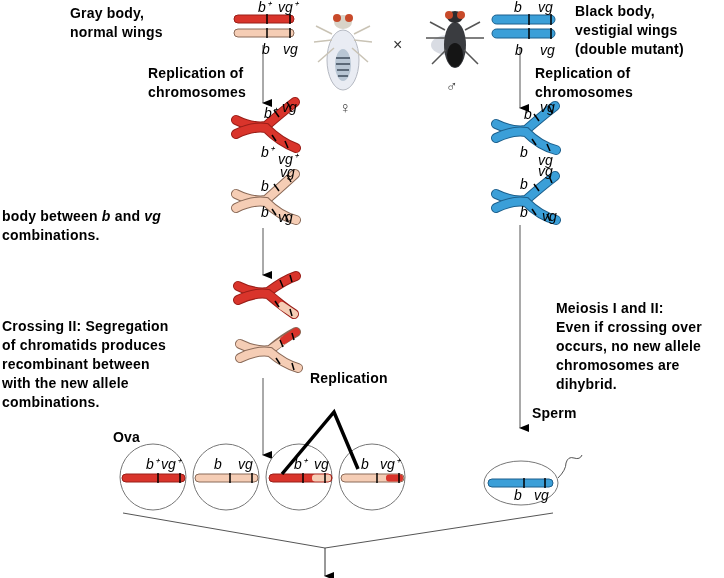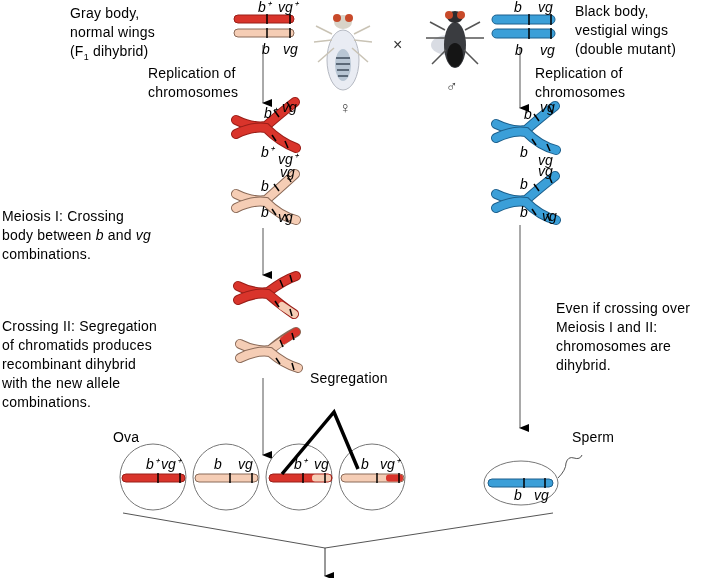--- a/index.html
+++ b/index.html
@@ -1,17 +1,17 @@
 <!DOCTYPE html>
 <html><head>
 <meta charset="utf-8">
 <style>
   html,body{margin:0;padding:0;background:#fff;}
   body{width:724px;height:578px;position:relative;overflow:hidden;font-family:"Liberation Sans",sans-serif;}
-  .lbl{position:absolute;font-weight:normal;font-size:14px;line-height:19px;color:#000;white-space:nowrap;letter-spacing:0.2px;}
+  .lbl{position:absolute;font-weight:bold;font-size:14px;line-height:19px;color:#000;white-space:nowrap;letter-spacing:0.2px;}
   .al{position:absolute;font-style:italic;font-size:14px;color:#000;font-family:"Liberation Sans",sans-serif;white-space:nowrap;line-height:14px;}
   svg{position:absolute;left:0;top:0;}
 </style>
 </head>
 <body>
 
 <svg width="724" height="578">
   <defs>
     <marker id="ah" markerWidth="8" markerHeight="10" refX="4" refY="9" orient="auto" markerUnits="userSpaceOnUse">
       <path d="M0,0 L8,0 L4,10 Z" fill="#000"></path>
@@ -166,21 +166,20 @@
     <path d="M558,478 Q566,470 566,463 Q568,456 574,458 Q580,460 582,455" stroke="#555" stroke-width="1" fill="none"></path>
   </g>
 
   <path d="M123,513 L325,548 L553,513" stroke="#555" stroke-width="1" fill="none"></path>
   <line x1="325" y1="548" x2="325" y2="576" stroke="#333" stroke-width="1" marker-end="url(#ah)"></line>
 </svg>
 
 <div class="lbl" style="left:70px;top:4px;">
   <div>Gray body,</div>
   <div>normal wings</div>
-  <div><span>(F</span><sub style="font-size:9px">1</sub><span> dihybrid)</span></div>
 </div>
 
 <div class="al" style="left:258px;top:0px;">b⁺</div>
 <div class="al" style="left:278px;top:0px;">vg⁺</div>
 <div class="al" style="left:262px;top:42px;">b</div>
 <div class="al" style="left:283px;top:42px;">vg</div>
 
 <div class="lbl" style="left:148px;top:64px;">
   <div>Replication of</div>
   <div>chromosomes</div>
@@ -218,46 +217,46 @@
 <div class="al" style="left:524px;top:107px;">b</div>
 <div class="al" style="left:540px;top:100px;">vg</div>
 <div class="al" style="left:520px;top:145px;">b</div>
 <div class="al" style="left:538px;top:153px;">vg</div>
 <div class="al" style="left:538px;top:164px;">vg</div>
 <div class="al" style="left:520px;top:177px;">b</div>
 <div class="al" style="left:520px;top:205px;">b</div>
 <div class="al" style="left:542px;top:209px;">vg</div>
 
 <div class="lbl" style="left:2px;top:207px;">
-  <div>Meiosis I: Crossing</div>
   <div><span>body between </span><i>b</i><span> and </span><i>vg</i></div>
   <div>combinations.</div>
 </div>
 
 <div class="lbl" style="left:2px;top:317px;">
   <div>Crossing II: Segregation</div>
   <div>of chromatids produces</div>
-  <div>recombinant dihybrid</div>
+  <div>recombinant between</div>
   <div>with the new allele</div>
   <div>combinations.</div>
 </div>
 
 <div class="lbl" style="left:556px;top:299px;">
+  <div>Meiosis I and II:</div>
   <div>Even if crossing over</div>
-  <div>Meiosis I and II:</div>
+  <div>occurs, no new allele</div>
   <div>chromosomes are</div>
   <div>dihybrid.</div>
 </div>
 
 <div class="lbl" style="left:310px;top:369px;">
-  <div>Segregation</div>
+  <div>Replication</div>
 </div>
 
 <div class="lbl" style="left:113px;top:428px;">Ova</div>
-<div class="lbl" style="left:532px;top:428px;margin-left:40px;">Sperm</div>
+<div class="lbl" style="left:532px;top:404px;">Sperm</div>
 
 <div class="al" style="left:146px;top:457px;">b⁺</div>
 <div class="al" style="left:161px;top:457px;">vg⁺</div>
 <div class="al" style="left:214px;top:457px;">b</div>
 <div class="al" style="left:238px;top:457px;">vg</div>
 <div class="al" style="left:294px;top:457px;">b⁺</div>
 <div class="al" style="left:314px;top:457px;">vg</div>
 <div class="al" style="left:361px;top:457px;">b</div>
 <div class="al" style="left:380px;top:457px;">vg⁺</div>
 

